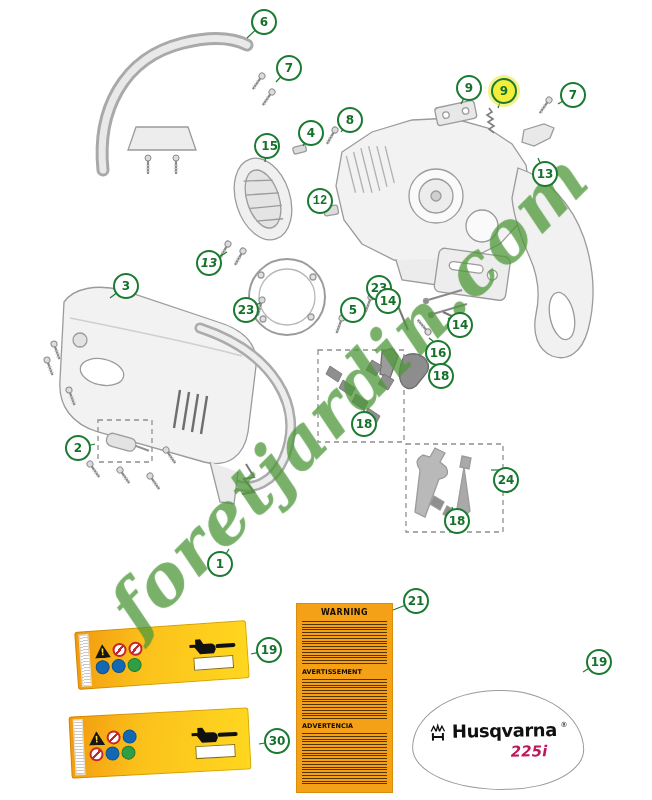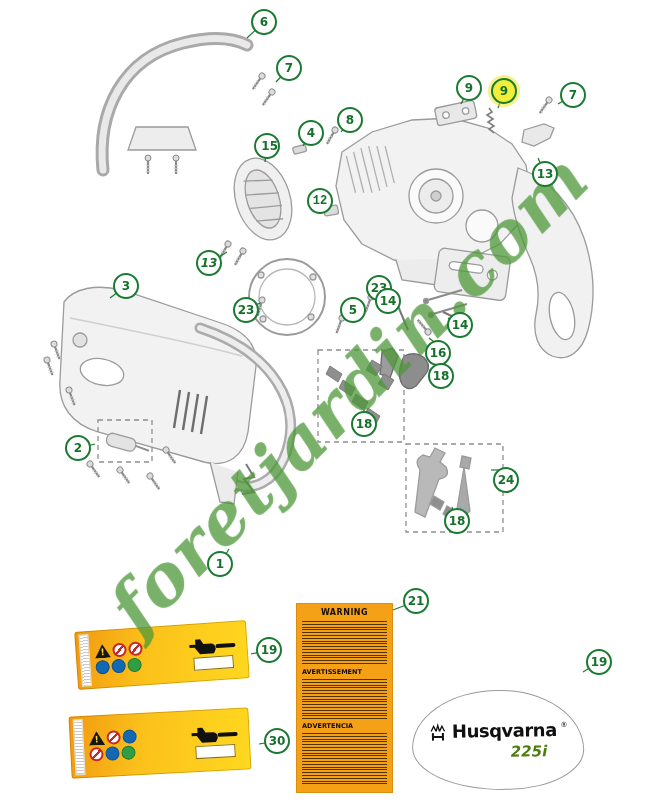--- a/index.html
+++ b/index.html
@@ -52,21 +52,21 @@
 
   
   #label22{position:absolute;left:412px;top:690px;width:172px;height:100px;background:#fff;
            border:1.5px solid #9a9a9a;border-radius:50% 50% 45% 55%/58% 62% 40% 44%;
            transform:rotate(-1deg);display:flex;flex-direction:column;justify-content:center;
            align-items:center;gap:2px;box-sizing:border-box;}
   .brandrow{display:flex;align-items:flex-start;gap:4px;}
   .crown{width:20px;height:20px;margin-top:1px;}
   .bname{font:700 18px/20px "DejaVu Sans",sans-serif;letter-spacing:-.5px;color:#101010;}
   .reg{font:400 7px/8px "DejaVu Sans",sans-serif;color:#101010;margin-top:1px;}
-  .bmodel{font:italic 700 15px/16px "DejaVu Sans",sans-serif;color:#4d7c0f;align-self:flex-end;margin-right:36px;}
+  .bmodel{font:italic 700 15px/16px "DejaVu Sans",sans-serif;color:#be185d;align-self:flex-end;margin-right:36px;}
 </style>
 </head>
 <body>
 
 <div class="stage">
 
   <svg id="art" width="652" height="800" viewBox="0 0 652 800">
     <defs>
       <g id="screw">
         <circle cx="0" cy="0" r="3" fill="#dcdcdc" stroke="#8a8a8a" stroke-width="1"></circle>

